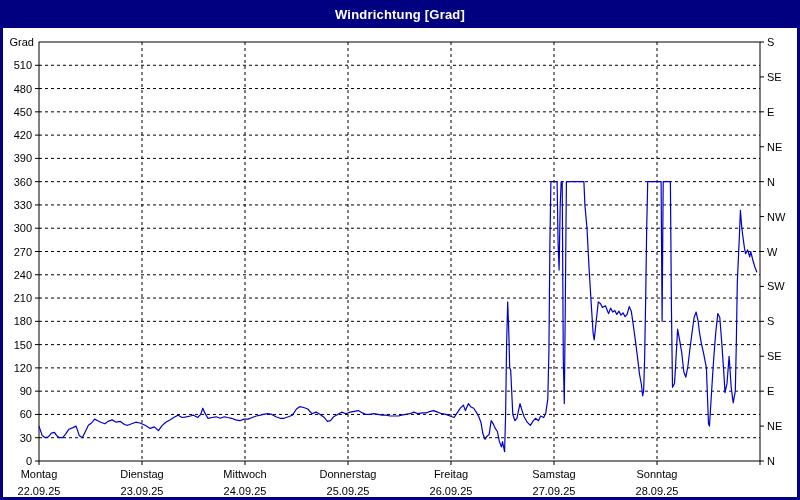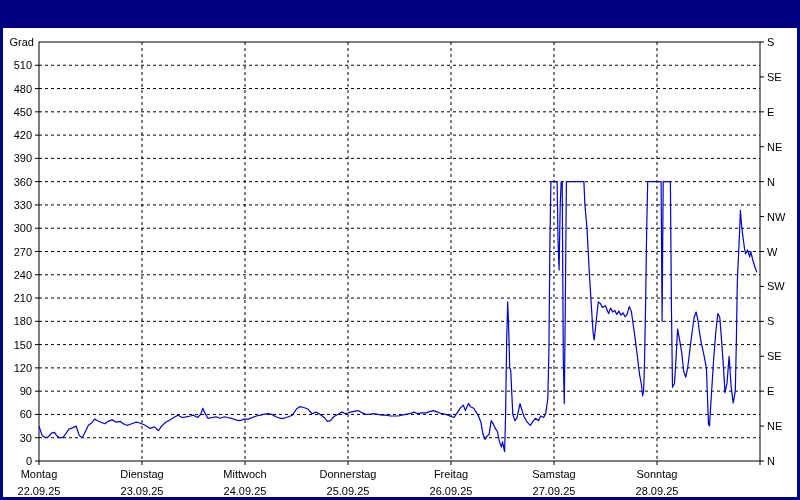--- a/index.html
+++ b/index.html
@@ -10,20 +10,23 @@
   svg.chart{position:absolute;left:0;top:0;width:800px;height:500px;}
   .lbl{font-family:"Liberation Sans",sans-serif;font-size:11px;fill:#000000;}
   .grid{stroke:#000000;stroke-width:1;stroke-dasharray:3 3;}
   .ax{stroke:#000000;stroke-width:1;}
   .frame{fill:none;stroke:#000000;stroke-width:1;}
 </style>
 </head>
 <body>
 
 <div class="window">
+  <div class="titlebar">
+    <span>Windrichtung [Grad]</span>
+  </div>
   <div class="content"></div>
   <svg class="chart" id="chart" xmlns="http://www.w3.org/2000/svg" viewBox="0 0 800 500">
       <g>
         <line class="grid" x1="39" y1="437.72222222222223" x2="760" y2="437.72222222222223"></line>
         <line class="grid" x1="39" y1="414.44444444444446" x2="760" y2="414.44444444444446"></line>
         <line class="grid" x1="39" y1="391.1666666666667" x2="760" y2="391.1666666666667"></line>
         <line class="grid" x1="39" y1="367.8888888888889" x2="760" y2="367.8888888888889"></line>
         <line class="grid" x1="39" y1="344.6111111111111" x2="760" y2="344.6111111111111"></line>
         <line class="grid" x1="39" y1="321.33333333333337" x2="760" y2="321.33333333333337"></line>
         <line class="grid" x1="39" y1="298.05555555555554" x2="760" y2="298.05555555555554"></line>

